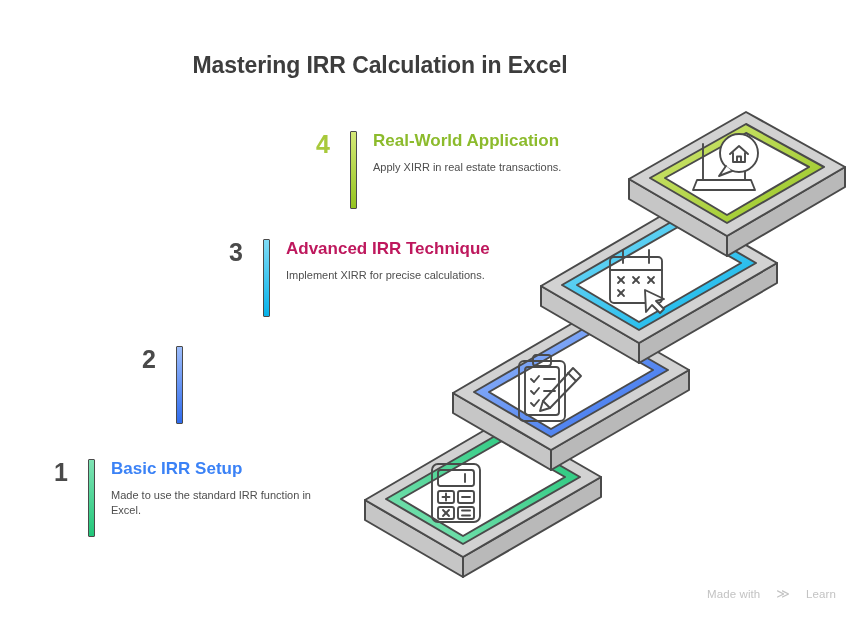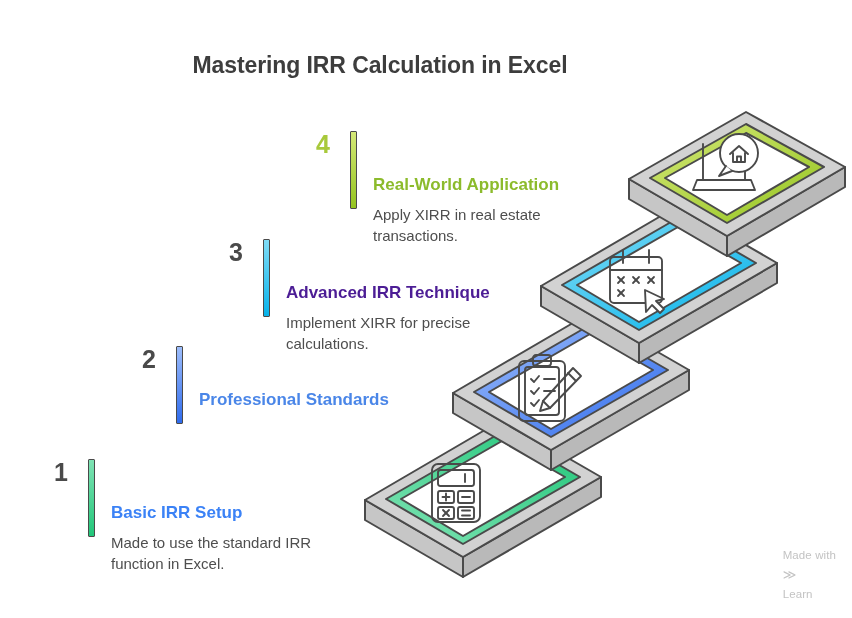--- a/index.html
+++ b/index.html
@@ -55,24 +55,23 @@
   .step-body {
     margin-left: 16px;
     flex: 1 1 auto;
   }
   .step-head {
     font-size: 17px;
     font-weight: bold;
     line-height: 1.15;
     margin-bottom: 9px;
     white-space: nowrap;
-    margin-top: 44px;
   }
   .step-desc {
-    font-size: 15px;
+    font-size: 11px;
     line-height: 1.42;
     color: #4e4e4e;
     max-width: 205px;
   }
 
   
   #step-text-4 { left: 296px; top: 131px; }
   #step-text-3 { left: 209px; top: 239px; }
   #step-text-2 { left: 122px; top: 346px; }
   #step-text-1 { left: 34px;  top: 459px; }
@@ -83,24 +82,23 @@
     top: 0;
   }
 
   #watermark {
     position: absolute;
     right: 16px;
     bottom: 18px;
     font-size: 11.5px;
     color: #c3c3c3;
     display: flex;
-    align-items: flex-start;
-    gap: 7px;
+    align-items: flex-end;
+    gap: 16px;
     letter-spacing: 0.1px;
-    flex-direction: column;
   }
   #watermark .napkin-mark {
     display: inline-block;
     line-height: 1;
     font-size: 13px;
     color: #c3c3c3;
     transform: translateY(-0.5px);
   }
 </style>
 </head>
@@ -246,32 +244,31 @@
       <div class="step-desc">Apply XIRR in real estate transactions.</div>
     </div>
   </div>
 </div>
 
 <div class="step-text" id="step-text-3">
   <div class="step-row">
     <div class="step-num" style="color:#4a4a4a">3</div>
     <div class="accent-bar" style="height:78px;background:linear-gradient(180deg,#7fdcf7,#06b2e9)"></div>
     <div class="step-body">
-      <div class="step-head" style="color:#4c1d95">Advanced IRR Technique</div>
+      <div class="step-head" style="color:#be185d">Advanced IRR Technique</div>
       <div class="step-desc">Implement XIRR for precise calculations.</div>
     </div>
   </div>
 </div>
 
 <div class="step-text" id="step-text-2">
   <div class="step-row">
     <div class="step-num" style="color:#4a4a4a">2</div>
     <div class="accent-bar" style="height:78px;background:linear-gradient(180deg,#9dbdfb,#2f6bec)"></div>
     <div class="step-body">
-      <div class="step-head" style="color:#4a86e8">Professional Standards</div>
     </div>
   </div>
 </div>
 
 <div class="step-text" id="step-text-1">
   <div class="step-row">
     <div class="step-num" style="color:#4a4a4a">1</div>
     <div class="accent-bar" style="height:78px;background:linear-gradient(180deg,#7fe3b4,#21c679)"></div>
     <div class="step-body">
       <div class="step-head" style="color:#3b82f6">Basic IRR Setup</div>

